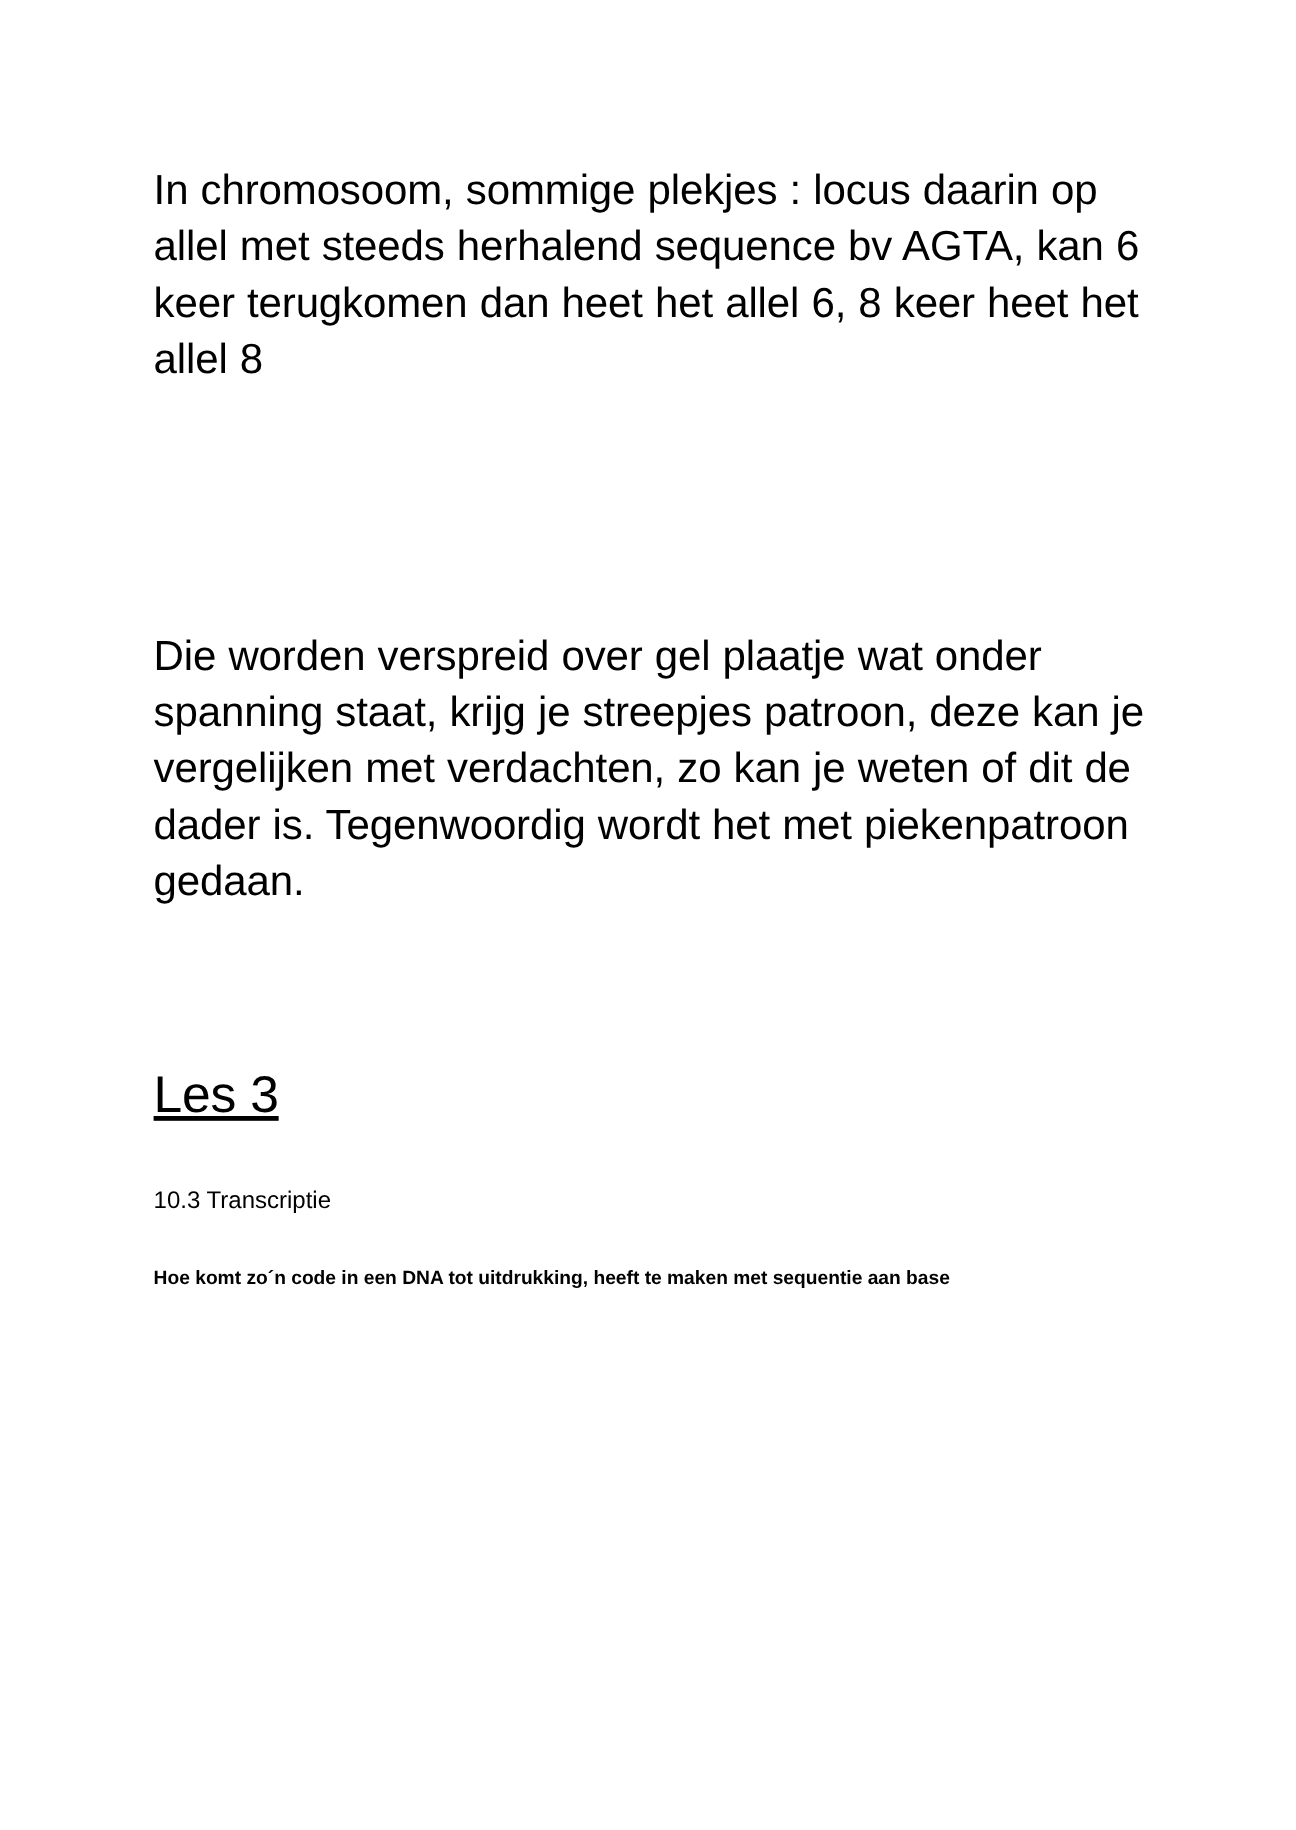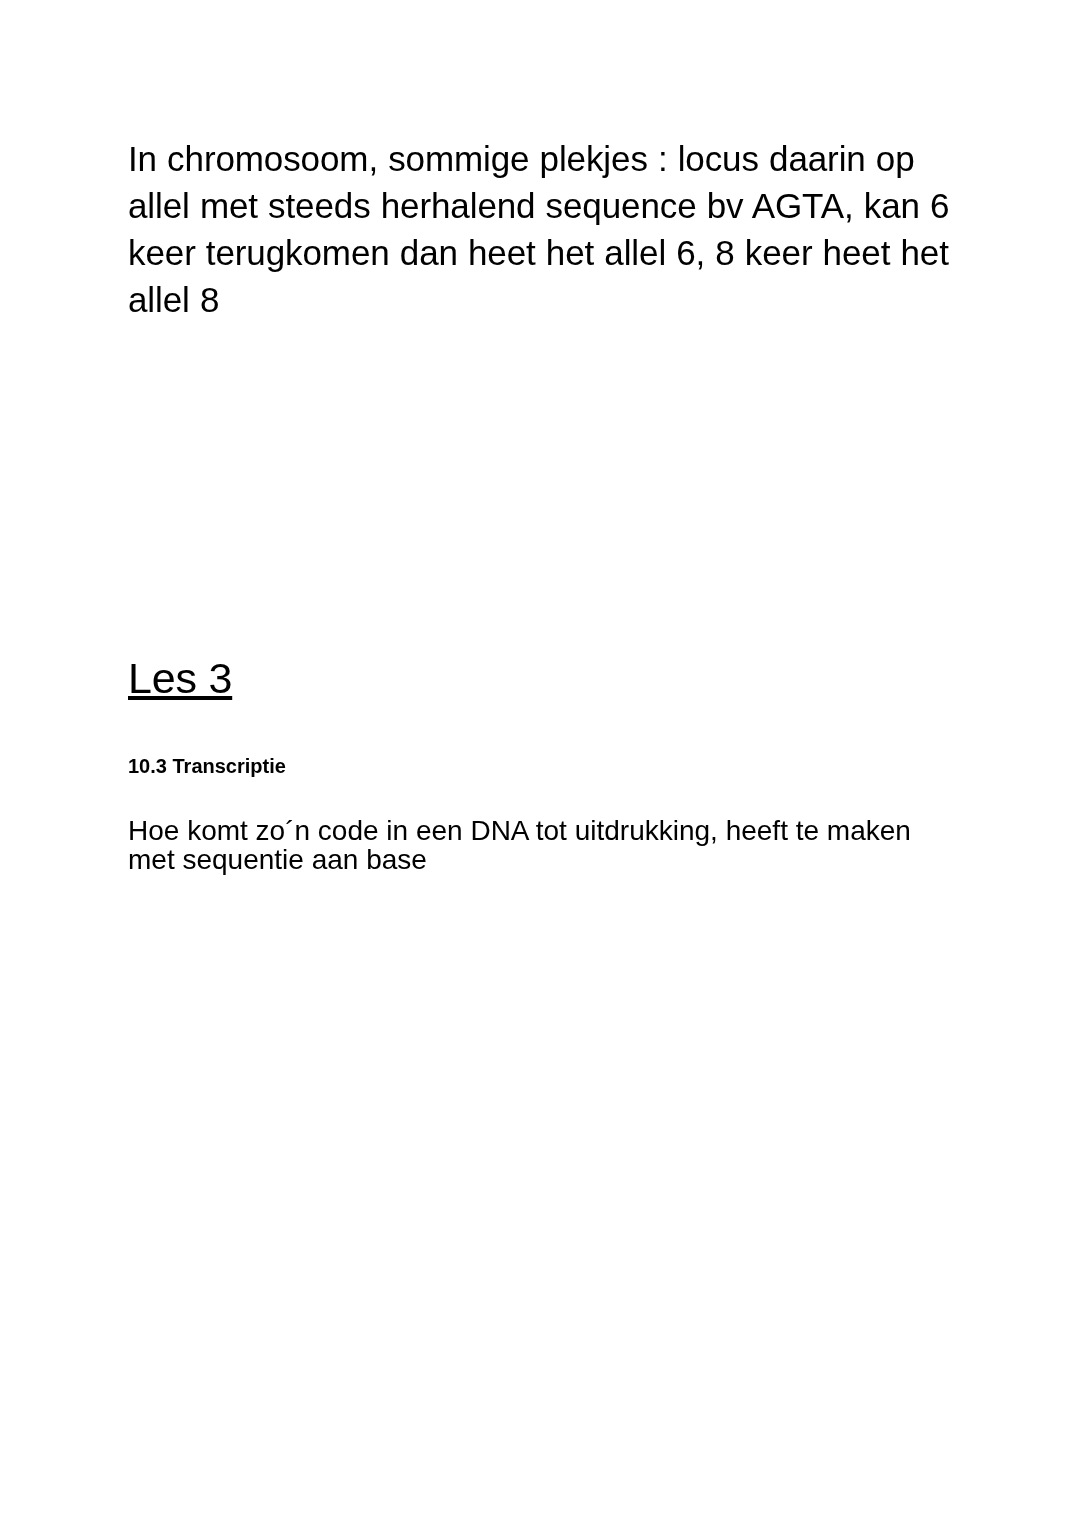--- a/index.html
+++ b/index.html
@@ -44,48 +44,49 @@
     font-size: 43px;
     line-height: 50px;
     font-weight: 400;
     margin: 0;
     letter-spacing: -0.2px;
     text-decoration: underline;
   }
   .subheading {
     font-size: 20px;
     line-height: 26px;
-    font-weight: 700;
+    font-weight: 400;
     margin: 0;
     padding-top: 50px;
     letter-spacing: 0px;
   }
   .small-para {
-    font-size: 28px;
+    font-size: 16px;
     line-height: 29px;
-    font-weight: 400;
+    font-weight: 700;
     margin: 0;
     padding-top: 37px;
     width: 815px;
     letter-spacing: 0px;
   }
 </style>
 </head>
 <body>
 
 <div class="page">
   <div class="content">
 
     <p class="body-para">In chromosoom, sommige plekjes : locus daarin op allel met steeds herhalend sequence bv AGTA, kan 6 keer terugkomen dan heet het allel 6, 8 keer heet het allel 8</p>
 
     <div class="gap-large"></div>
 
 
     <div class="gap-large"></div>
 
+    <p class="body-para">Die worden verspreid over gel plaatje wat onder spanning staat, krijg je streepjes patroon, deze kan je vergelijken met verdachten, zo kan je weten of dit de dader is. Tegenwoordig wordt het met piekenpatroon gedaan.</p>
 
     <div class="gap-heading"></div>
 
     <h1 class="heading-les">Les 3</h1>
 
     <h2 class="subheading">10.3 Transcriptie</h2>
 
     <p class="small-para">Hoe komt zo´n code in een DNA tot uitdrukking, heeft te maken met sequentie aan base</p>
 
   </div>

